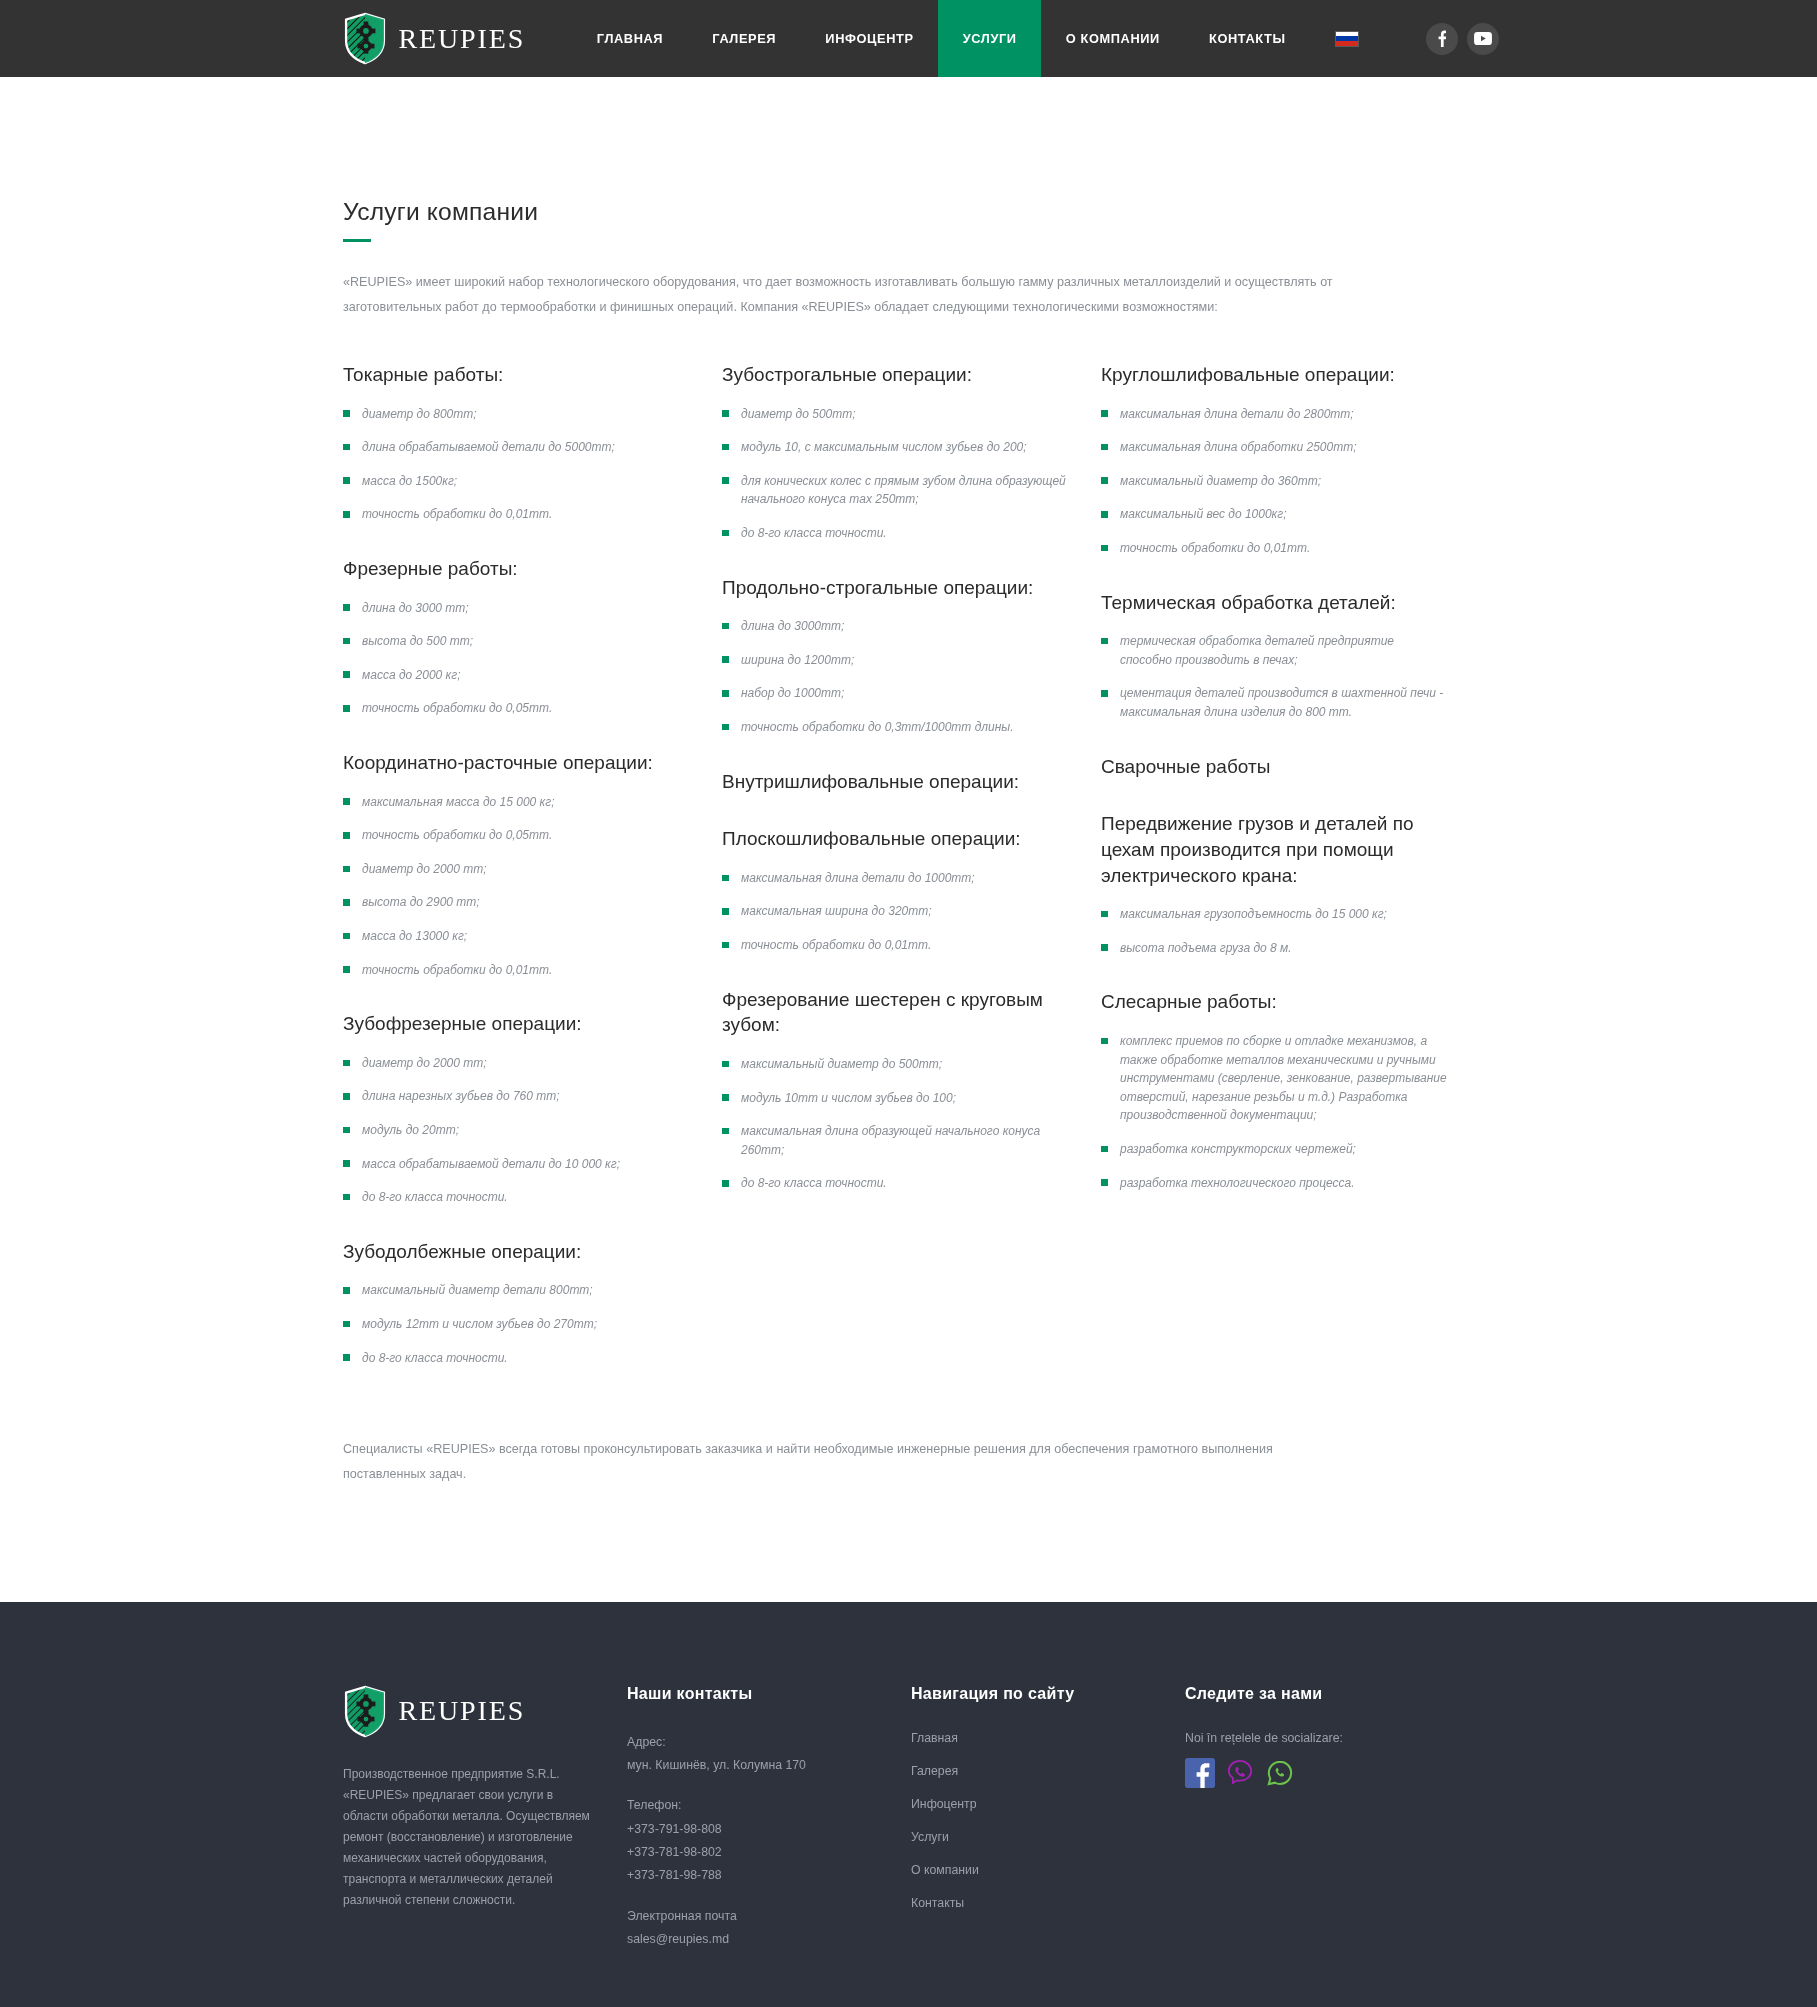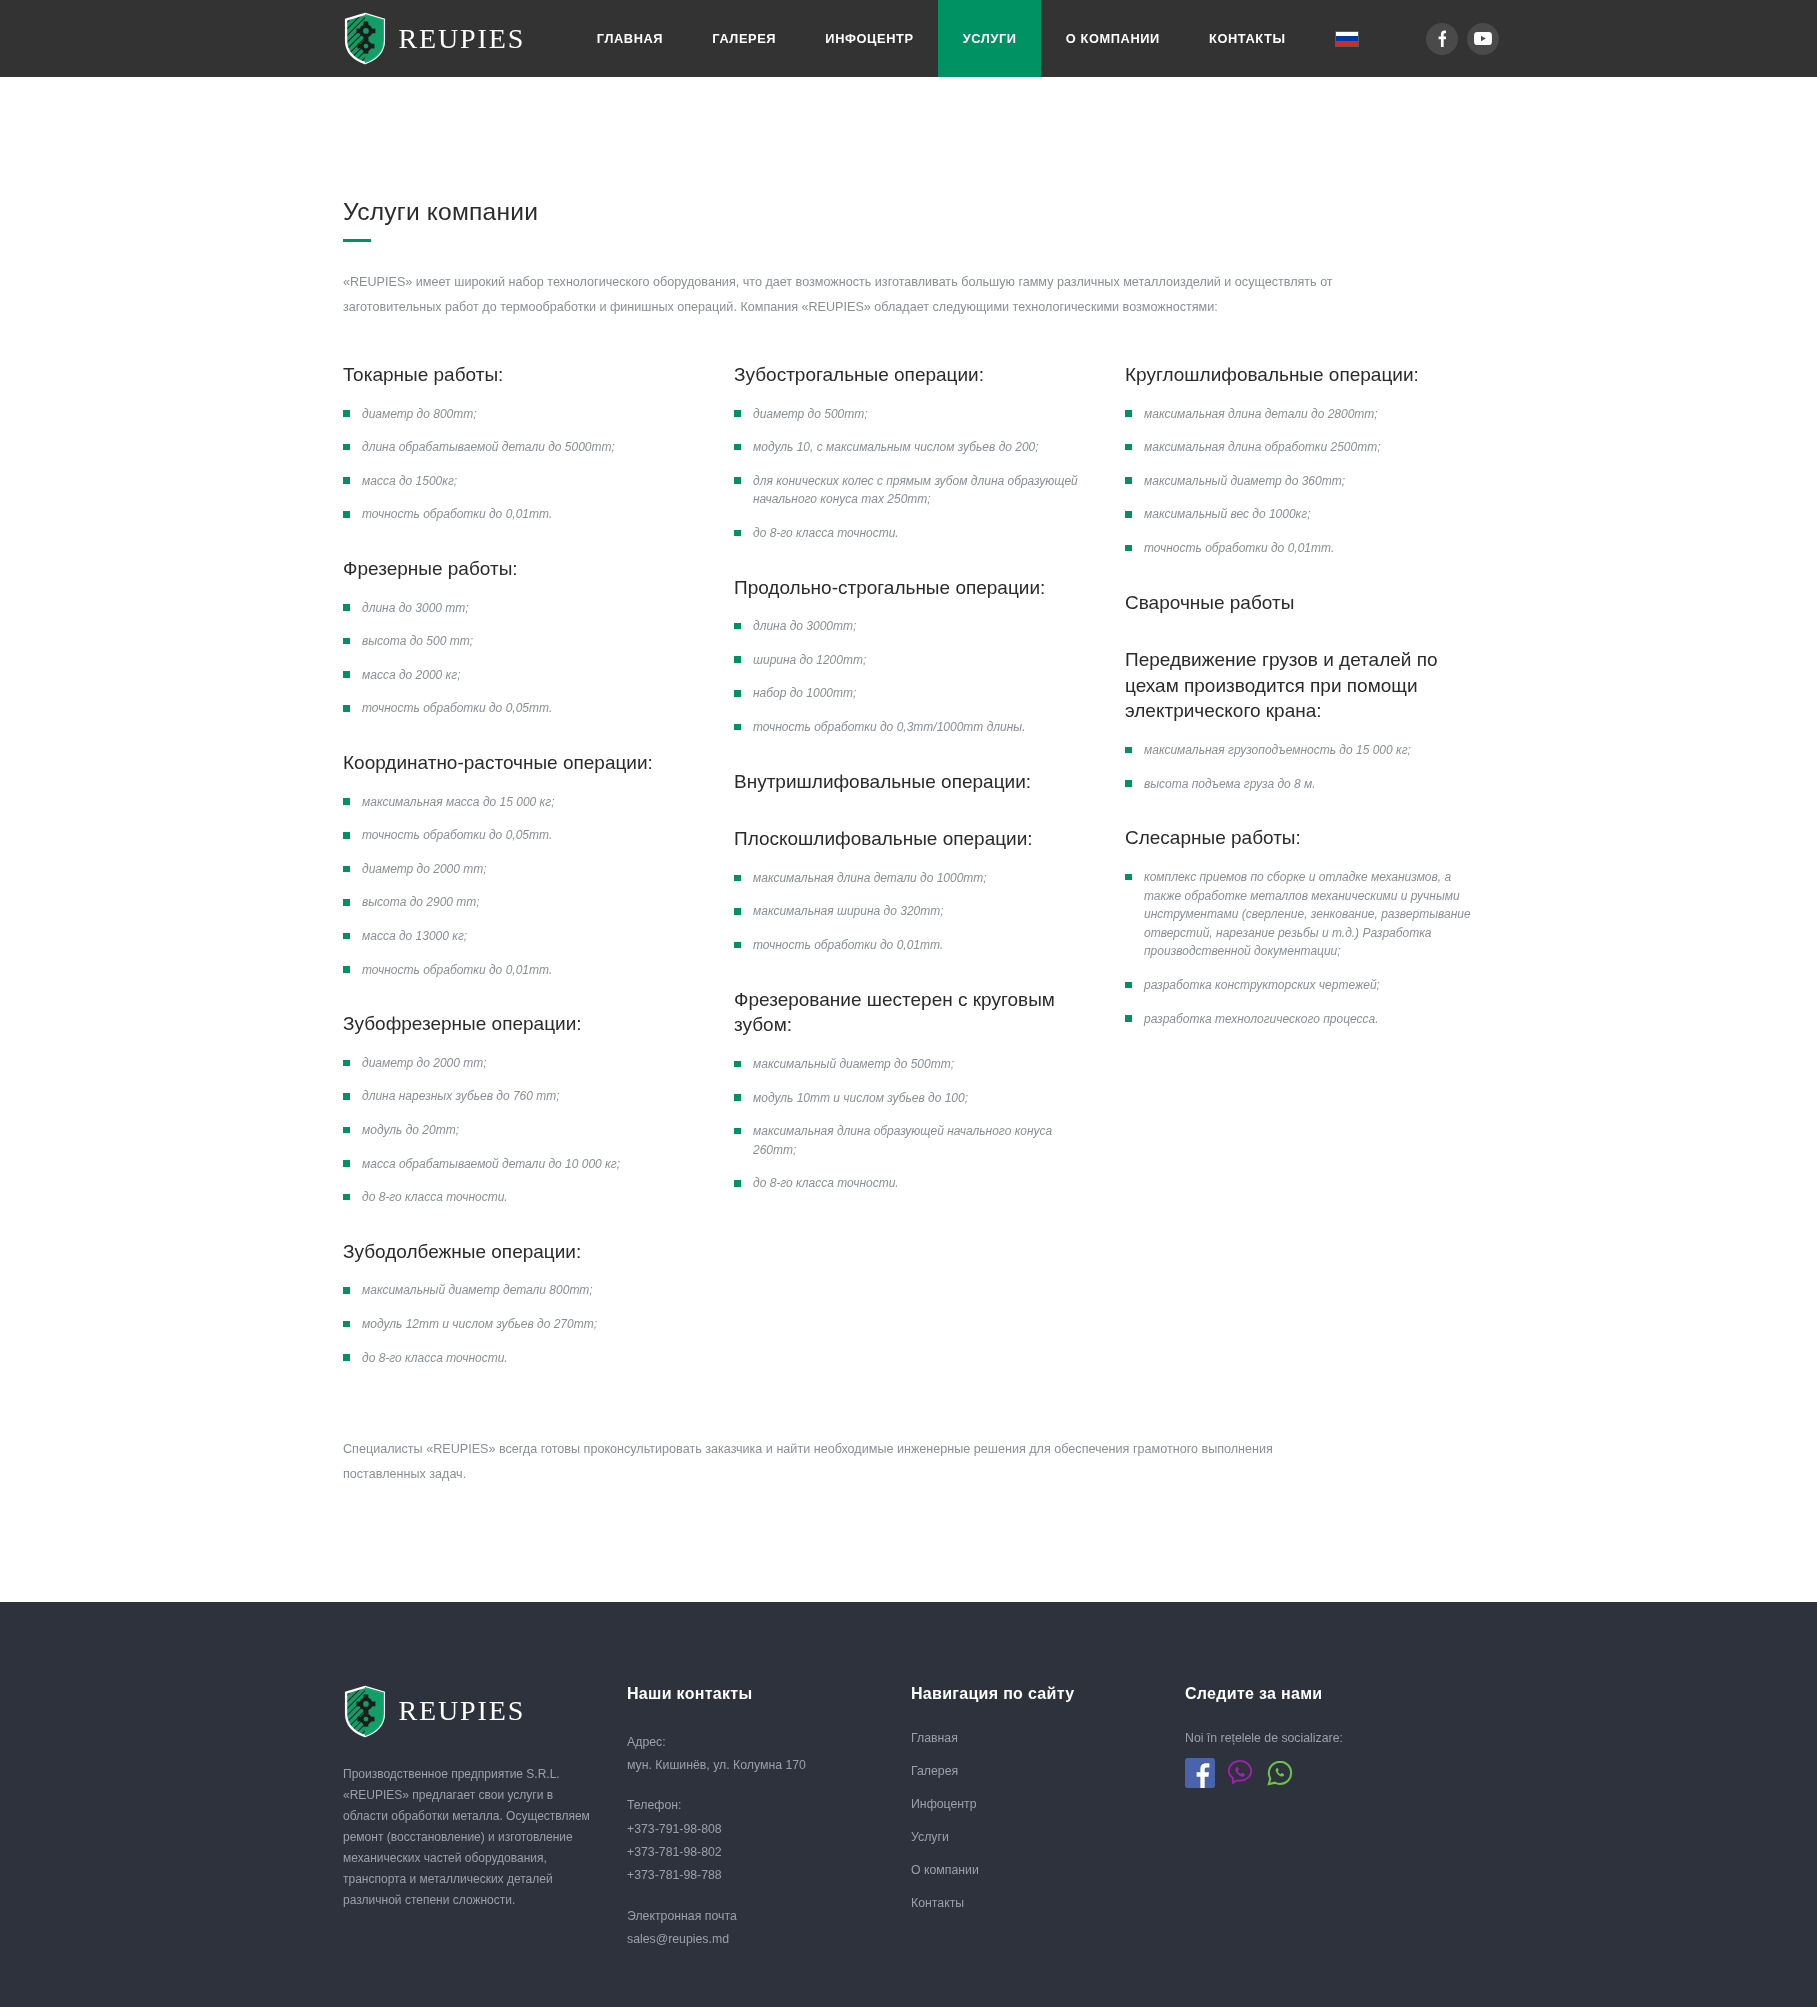--- a/index.html
+++ b/index.html
@@ -97,21 +97,21 @@
     font-size: 12.6px;
     line-height: 2.0;
     color: #8a8f96;
     max-width: 1132px;
     margin-bottom: 34px;
   }
 
   .services-grid {
     display: grid;
     grid-template-columns: 379px 379px 379px;
-    column-gap: 12px;
+    column-gap: 0;
     padding-top: 7.6px;
   }
   .svc-block { margin-bottom: 0; }
   .svc-heading {
     font-size: 19px;
     font-weight: 400;
     color: #2b2b2b;
     line-height: 1.35;
     margin-top: 32px;
     margin-bottom: 17px;
@@ -363,20 +363,27 @@
 
     <div class="svc-col">
       <section class="svc-block">
         <h2 class="svc-heading">Круглошлифовальные операции:</h2>
         <ul class="svc-list">
           <li>максимальная длина детали до 2800mm;</li>
           <li>максимальная длина обработки 2500mm;</li>
           <li>максимальный диаметр до 360mm;</li>
           <li>максимальный вес до 1000кг;</li>
           <li>точность обработки до 0,01mm.</li>
+        </ul>
+      </section>
+      <section class="svc-block">
+        <h2 class="svc-heading">Термическая обработка деталей:</h2>
+        <ul class="svc-list">
+          <li>термическая обработка деталей предприятие способно производить в печах;</li>
+          <li>цементация деталей производится в шахтенной печи - максимальная длина изделия до 800 mm.</li>
         </ul>
       </section>
       <section class="svc-block">
         <h2 class="svc-heading">Сварочные работы</h2>
       </section>
       <section class="svc-block">
         <h2 class="svc-heading">Передвижение грузов и деталей по цехам производится при помощи электрического крана:</h2>
         <ul class="svc-list">
           <li>максимальная грузоподъемность до 15 000 кг;</li>
           <li>высота подъема груза до 8 м.</li>

